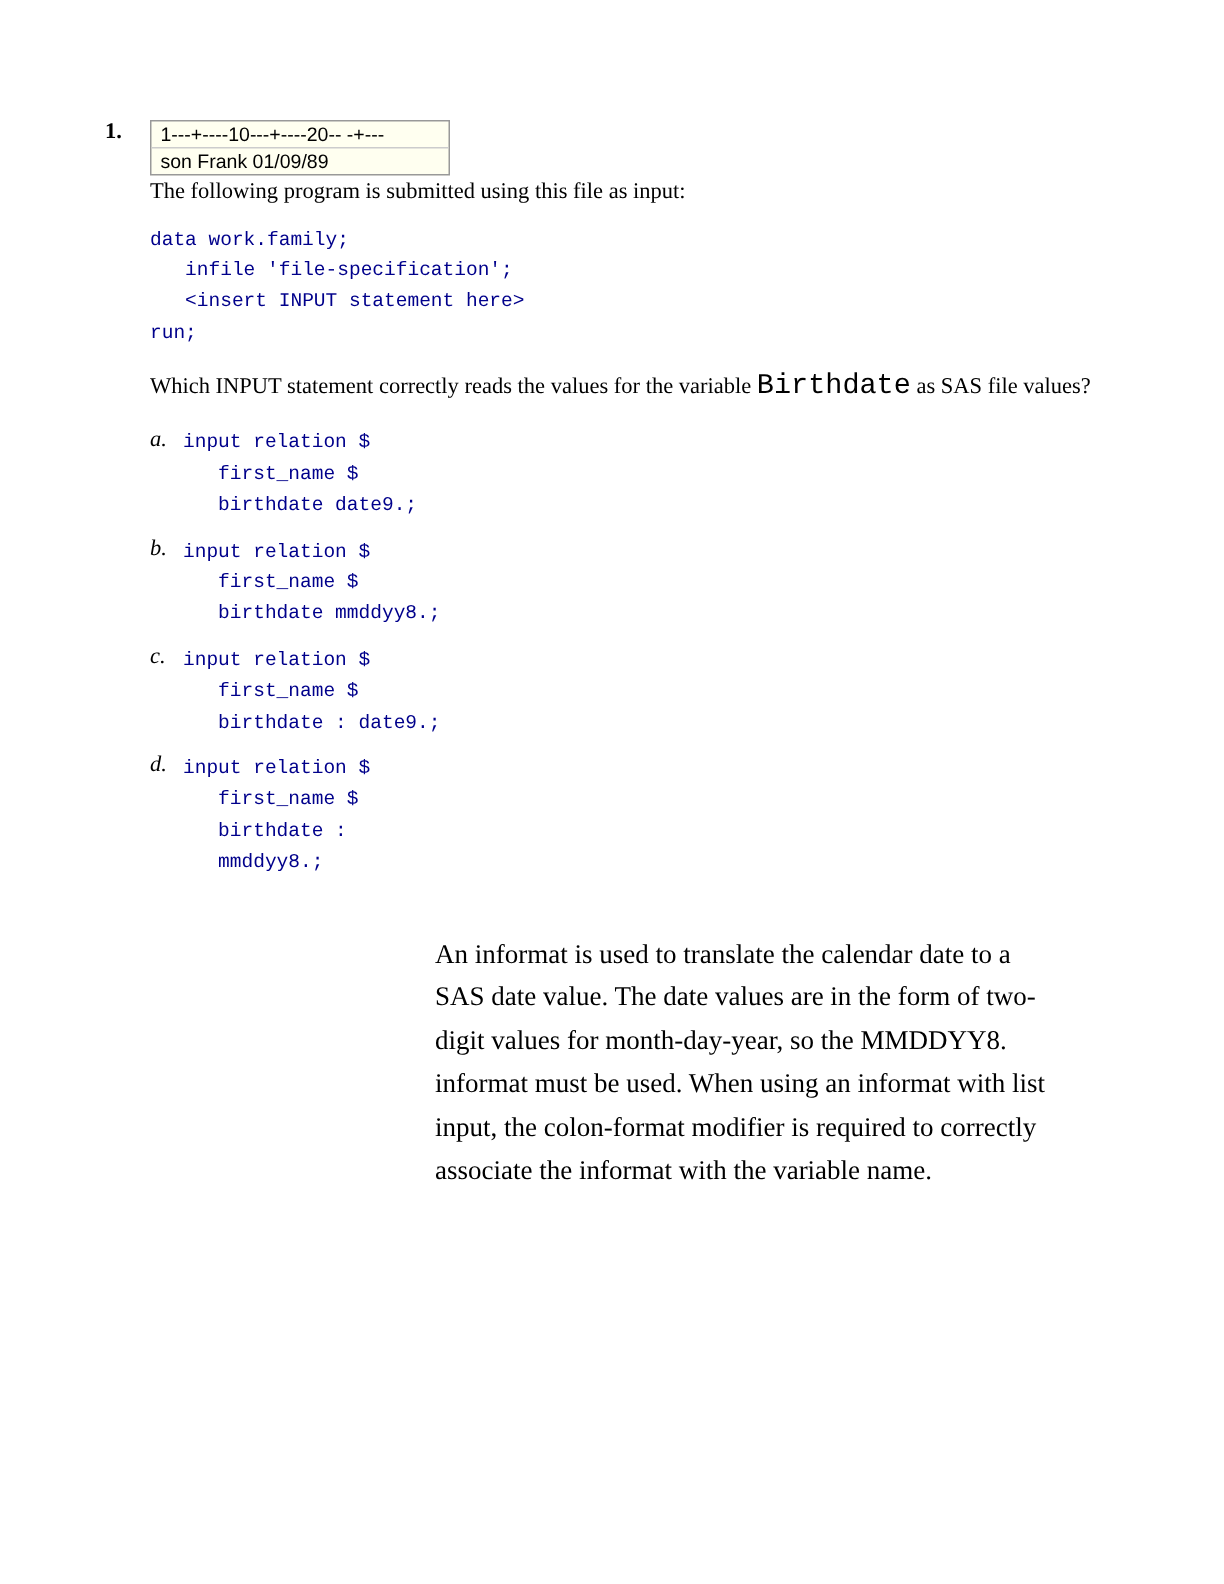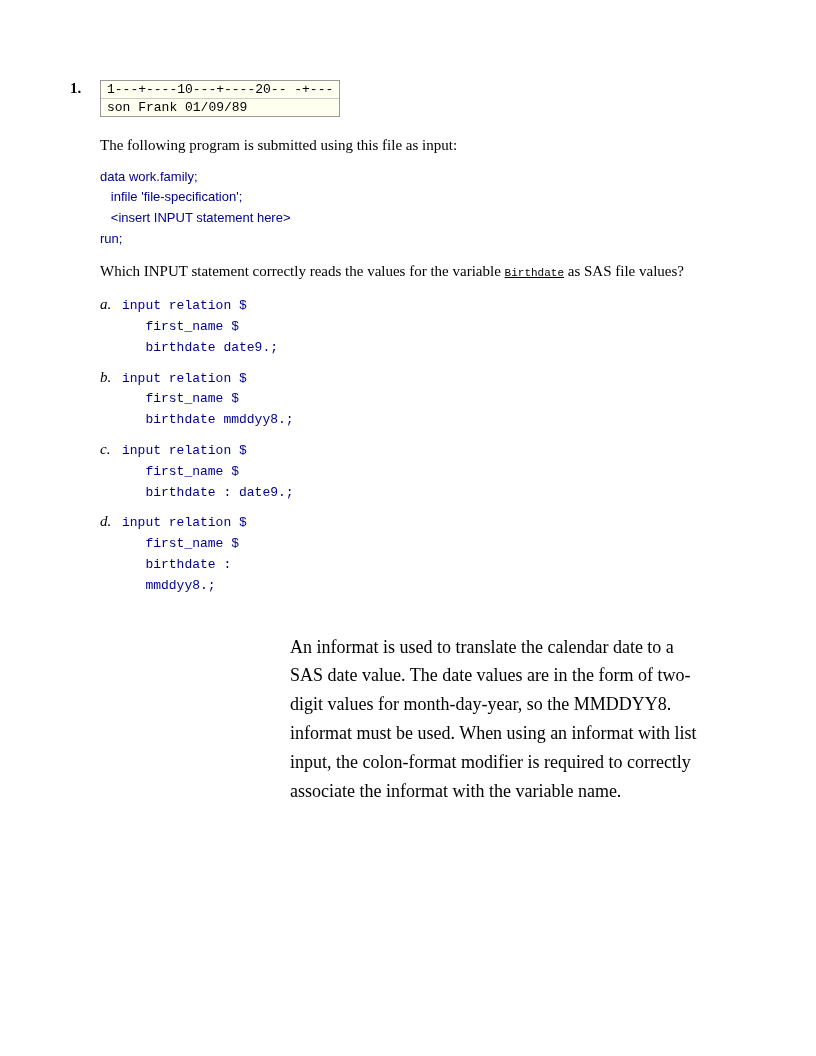--- a/index.html
+++ b/index.html
@@ -19,24 +19,24 @@
     }
     .question-number {
       font-weight: bold;
       min-width: 20px;
     }
     .question-body {
       flex: 1;
     }
     .data-file-box {
       border: 1px solid #999;
-      font-family: Liberation Mono, monospace;
+      font-family: Liberation Sans, sans-serif;
       font-size: 13px;
       background: #fffff0;
-      margin-bottom: 17px;
+      margin-bottom: 0;
       display: inline-block;
       min-width: 200px;
     }
     .data-file-row {
       padding: 1px 6px;
       border-bottom: 1px solid #ccc;
     }
     .data-file-row:last-child {
       border-bottom: none;
     }
@@ -50,22 +50,21 @@
       color: #00008b;
       margin-bottom: 10px;
       line-height: 1.6;
     }
     .question-text {
       line-height: 1.5;
       margin-bottom: 14px;
     }
     .inline-code {
       font-family: 'Courier New', Courier, monospace;
-      font-size: 11px;
-      text-decoration: underline;
+      font-size: 19px;
     }
     .options-list {
       list-style: none;
       margin-bottom: 16px;
     }
     .option-item {
       display: flex;
       gap: 4px;
       margin-bottom: 10px;
       align-items: flex-start;
@@ -115,21 +114,21 @@
 
 
     <div class="data-file-box">
       <div class="data-file-row">1---+----10---+----20--   -+---</div>
       <div class="data-file-row">son Frank 01/09/89</div>
     </div>
 
     <p class="intro-text">The following program is submitted using this file as input:</p>
 
     <div class="code-block">
-      <pre style="font-family: Liberation Sans, sans-serif; font-size:13px; color:#00008b; white-space:pre-wrap;">data work.family;
+      <pre style="font-family: Liberation Mono, monospace; font-size:13px; color:#00008b; white-space:pre-wrap;">data work.family;
    infile 'file-specification';
    &lt;insert INPUT statement here&gt;
 run;</pre>
     </div>
 
     <p class="question-text">
       <span>Which INPUT statement correctly reads the values for the variable </span><span class="inline-code">Birthdate</span><span> as SAS file values?</span>
     </p>
 
     <ul class="options-list">

